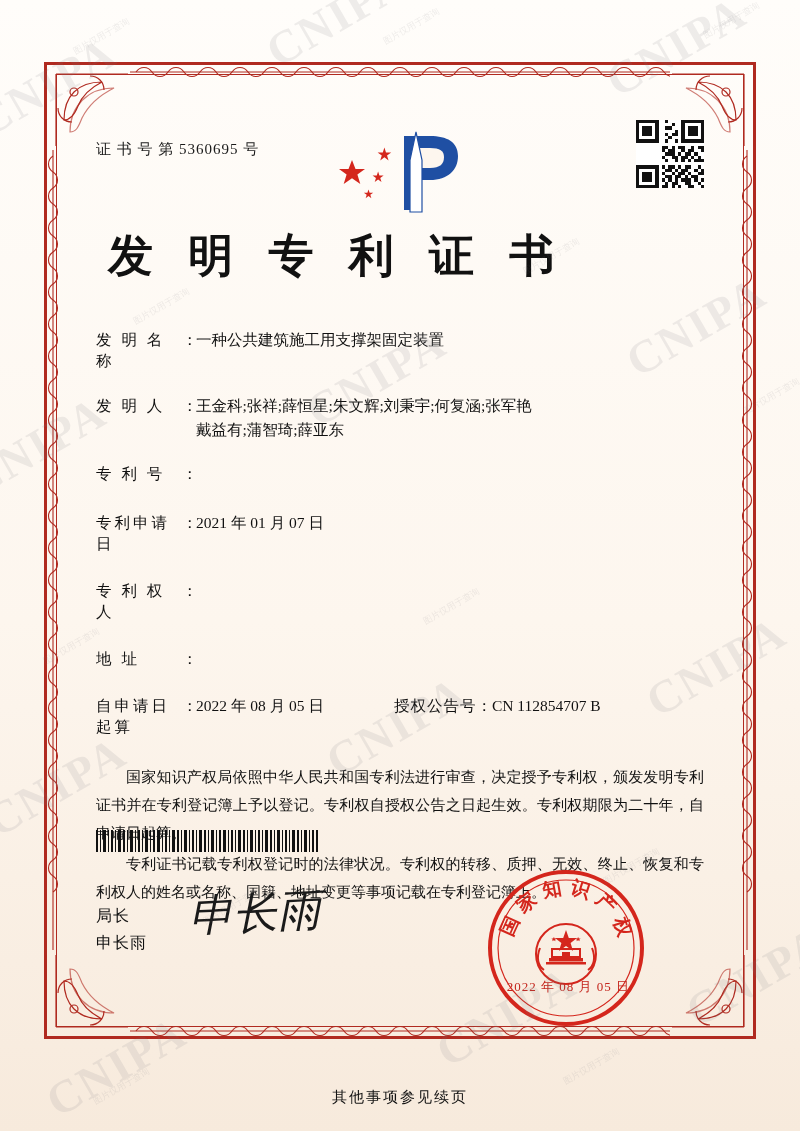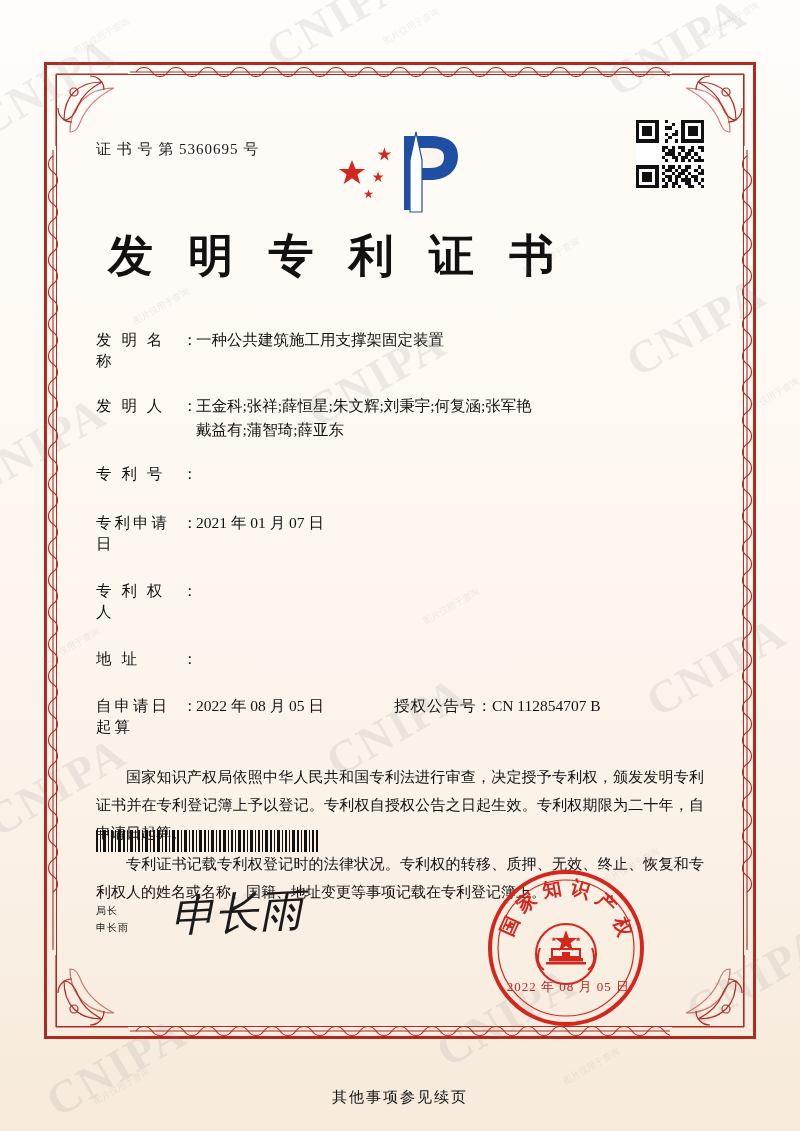--- a/index.html
+++ b/index.html
@@ -190,21 +190,21 @@
     height: 22px;
     width: 222px;
     margin-bottom: 44px;
   }
   .sig-block {
     display: flex;
     align-items: flex-start;
   }
   .sig-labels {
     font-family: "Liberation Serif", "DejaVu Serif", serif;
-    font-size: 10px;
+    font-size: 16px;
     line-height: 1.7;
     color: #111;
     padding-top: 6px;
     letter-spacing: 1px;
   }
   .signature {
     margin-left: 42px;
     margin-top: -12px;
     font-family: "Liberation Serif", "DejaVu Serif", serif;
     font-size: 44px;

